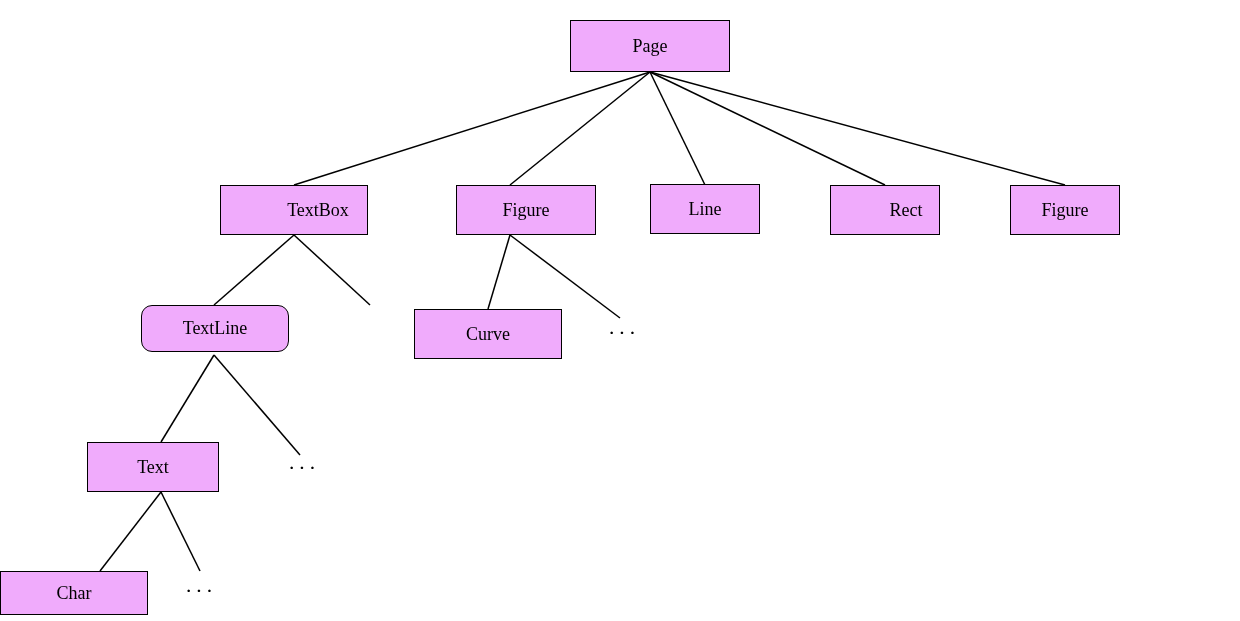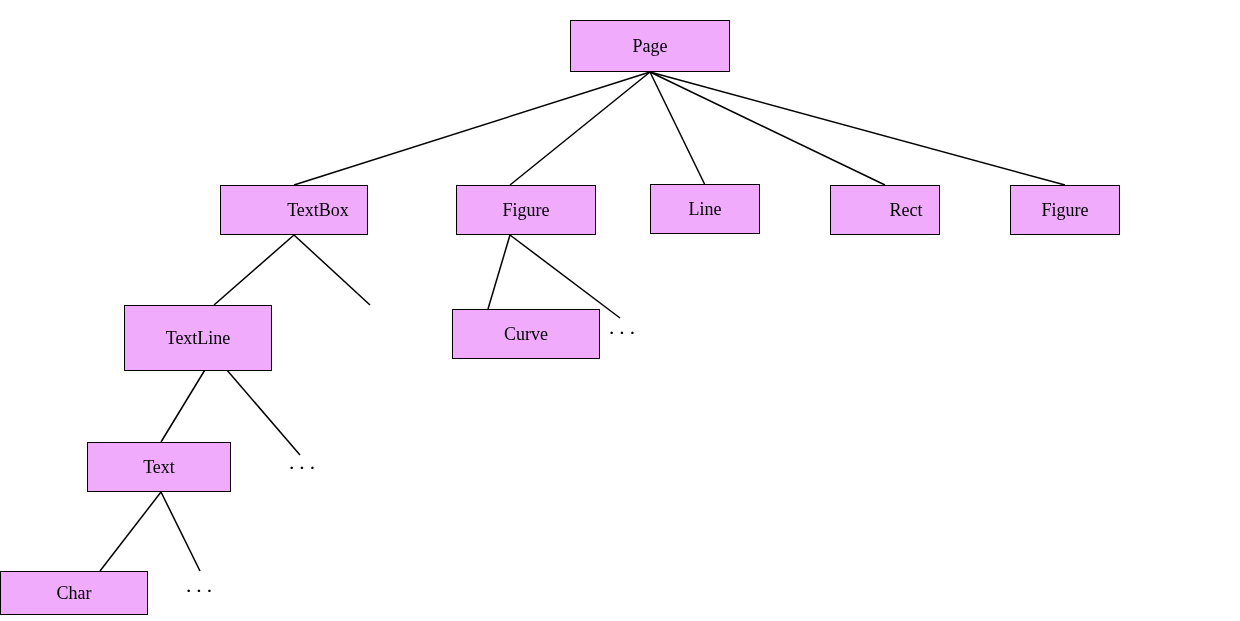--- a/index.html
+++ b/index.html
@@ -83,29 +83,29 @@
 </div>
 
 <div class="node-box" style="left:830px;top:185px;width:110px;height:50px;padding-left:42px;">
   <span>Rect</span>
 </div>
 
 <div class="node-box" style="left:1010px;top:185px;width:110px;height:50px;">
   <span>Figure</span>
 </div>
 
-<div class="node-box" style="left:124px;top:305px;width:148px;height:66px;">
+<div class="node-box" style="left:141px;top:305px;width:148px;height:47px;border-radius:11px;">
   <span>TextLine</span>
 </div>
 
-<div class="node-box" style="left:414px;top:309px;width:148px;height:50px;margin-left:38px;">
+<div class="node-box" style="left:414px;top:309px;width:148px;height:50px;">
   <span>Curve</span>
 </div>
 
-<div class="node-box" style="left:87px;top:442px;width:144px;height:50px;">
+<div class="node-box" style="left:87px;top:442px;width:132px;height:50px;">
   <span>Text</span>
 </div>
 
 <div class="node-box" style="left:0px;top:571px;width:148px;height:44px;">
   <span>Char</span>
 </div>
 
 <div class="node-ellipsis" style="left:608px;top:320px;">···</div>
 <div class="node-ellipsis" style="left:288px;top:455px;">···</div>
 <div class="node-ellipsis" style="left:185px;top:578px;">···</div>

